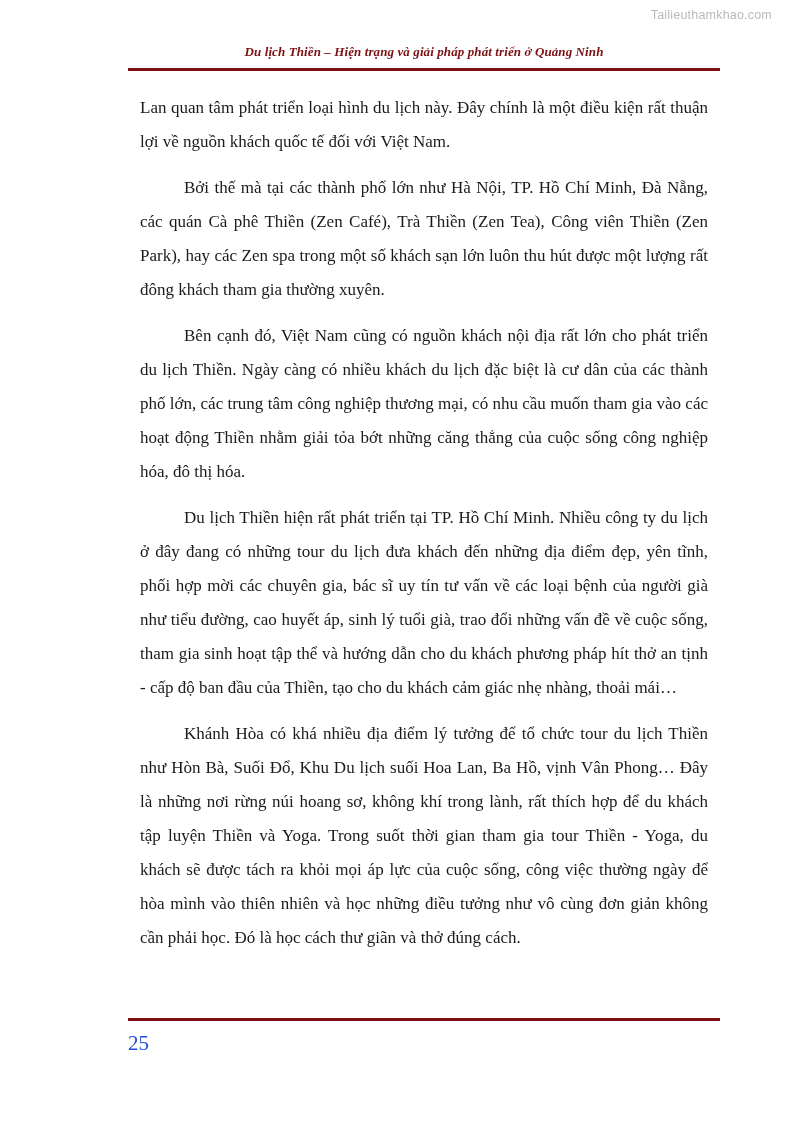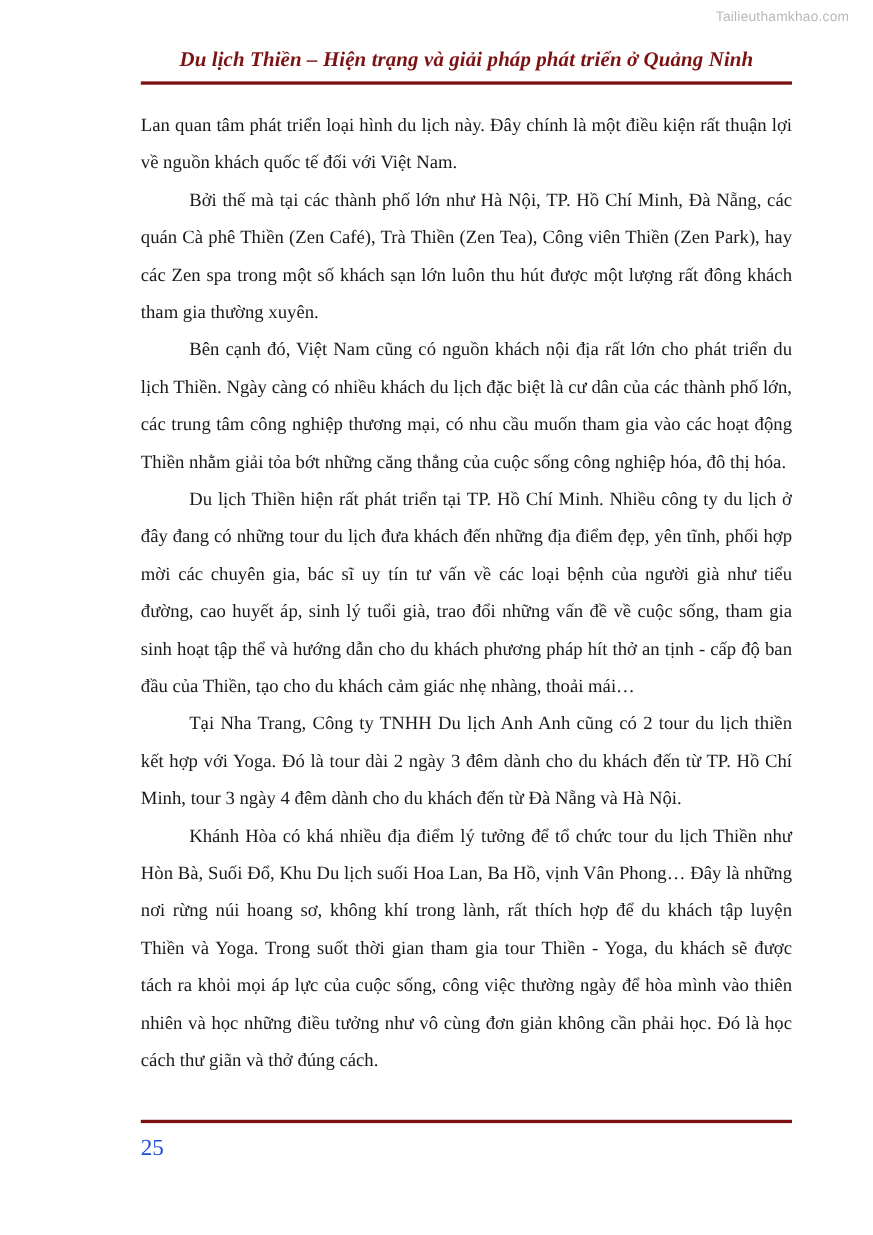--- a/index.html
+++ b/index.html
@@ -38,21 +38,21 @@
     left: 128px;
     top: 44px;
     width: 592px;
   }
 
   .header-title {
     text-align: center;
     font-family: "Liberation Serif", serif;
     font-style: italic;
     font-weight: bold;
-    font-size: 19px;
+    font-size: 13px;
     color: #7b1113;
     padding-bottom: 8px;
     letter-spacing: 0.1px;
   }
 
   .rule-top {
     border-top: 3px solid #7b1113;
     width: 100%;
     height: 0;
     margin-bottom: 20px;
@@ -60,21 +60,21 @@
 
   .body-text {
     font-size: 17px;
     line-height: 34px;
     color: #1a1a1a;
     text-align: justify;
     text-justify: inter-word;
   }
 
   .body-text p {
-    margin: 0;
+    margin: 12px;
     text-indent: 44px;
   }
 
   .body-text p.noindent {
     text-indent: 0;
   }
 
   .footer {
     position: absolute;
     left: 128px;
@@ -118,21 +118,20 @@
 
   <div class="content">
     <div class="header-title">Du lịch Thiền – Hiện trạng và giải pháp phát triển ở Quảng Ninh</div>
     <div class="rule-top"></div>
 
     <div class="body-text">
       <p class="noindent">Lan quan tâm phát triển loại hình du lịch này. Đây chính là một điều kiện rất thuận lợi về nguồn khách quốc tế đối với Việt Nam.</p>
       <p>Bởi thế mà tại các thành phố lớn như Hà Nội, TP. Hồ Chí Minh, Đà Nẵng, các quán Cà phê Thiền (Zen Café), Trà Thiền (Zen Tea), Công viên Thiền (Zen Park), hay các Zen spa trong một số khách sạn lớn luôn thu hút được một lượng rất đông khách tham gia thường xuyên.</p>
       <p>Bên cạnh đó, Việt Nam cũng có nguồn khách nội địa rất lớn cho phát triển du lịch Thiền. Ngày càng có nhiều khách du lịch đặc biệt là cư dân của các thành phố lớn, các trung tâm công nghiệp thương mại, có nhu cầu muốn tham gia vào các hoạt động Thiền nhằm giải tỏa bớt những căng thẳng của cuộc sống công nghiệp hóa, đô thị hóa.</p>
       <p>Du lịch Thiền hiện rất phát triển tại TP. Hồ Chí Minh. Nhiều công ty du lịch ở đây đang có những tour du lịch đưa khách đến những địa điểm đẹp, yên tĩnh, phối hợp mời các chuyên gia, bác sĩ uy tín tư vấn về các loại bệnh của người già như tiểu đường, cao huyết áp, sinh lý tuổi già, trao đổi những vấn đề về cuộc sống, tham gia sinh hoạt tập thể và hướng dẫn cho du khách phương pháp hít thở an tịnh - cấp độ ban đầu của Thiền, tạo cho du khách cảm giác nhẹ nhàng, thoải mái…</p>
-      <p>Tại Nha Trang, Công ty TNHH Du lịch Anh Anh cũng có 2 tour du lịch thiền kết hợp với Yoga. Đó là tour dài 2 ngày 3 đêm dành cho du khách đến từ TP. Hồ Chí Minh, tour 3 ngày 4 đêm dành cho du khách đến từ Đà Nẵng và Hà Nội.</p>
       <p>Khánh Hòa có khá nhiều địa điểm lý tưởng để tổ chức tour du lịch Thiền như Hòn Bà, Suối Đổ, Khu Du lịch suối Hoa Lan, Ba Hồ, vịnh Vân Phong… Đây là những nơi rừng núi hoang sơ, không khí trong lành, rất thích hợp để du khách tập luyện Thiền và Yoga. Trong suốt thời gian tham gia tour Thiền - Yoga, du khách sẽ được tách ra khỏi mọi áp lực của cuộc sống, công việc thường ngày để hòa mình vào thiên nhiên và học những điều tưởng như vô cùng đơn giản không cần phải học. Đó là học cách thư giãn và thở đúng cách.</p>
     </div>
   </div>
 
   <div class="footer">
     <div class="rule-bottom"></div>
     <div class="footer-row">
       <div class="footer-page">25</div>
     </div>
   </div>

